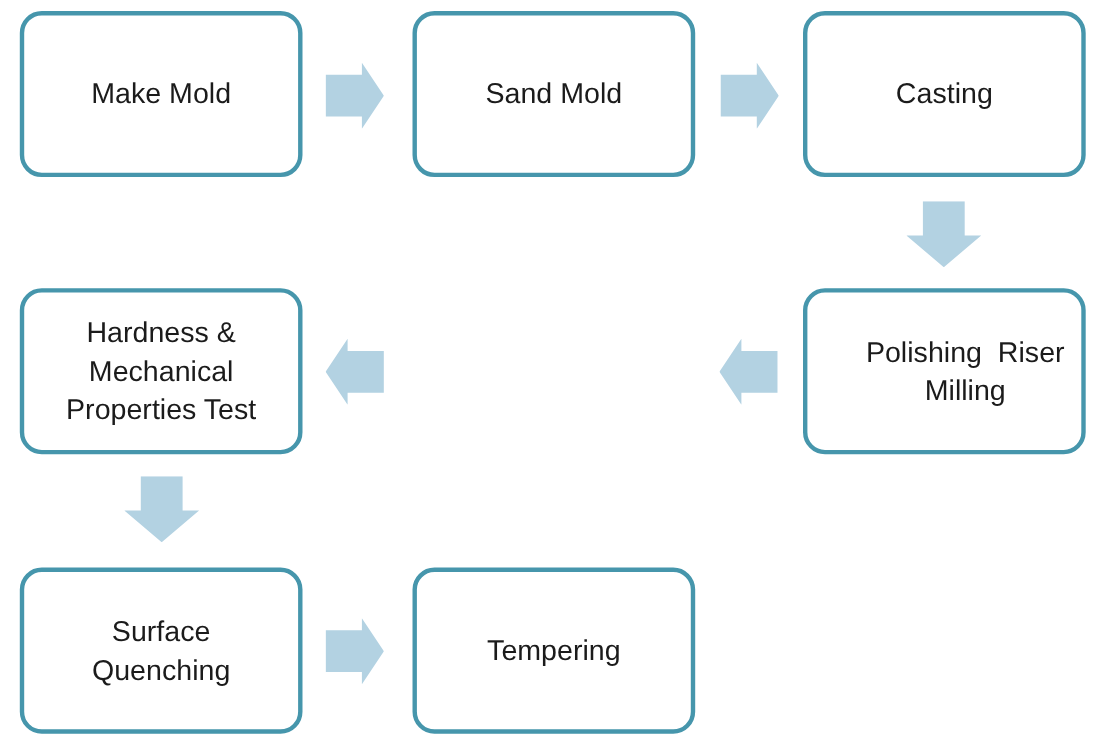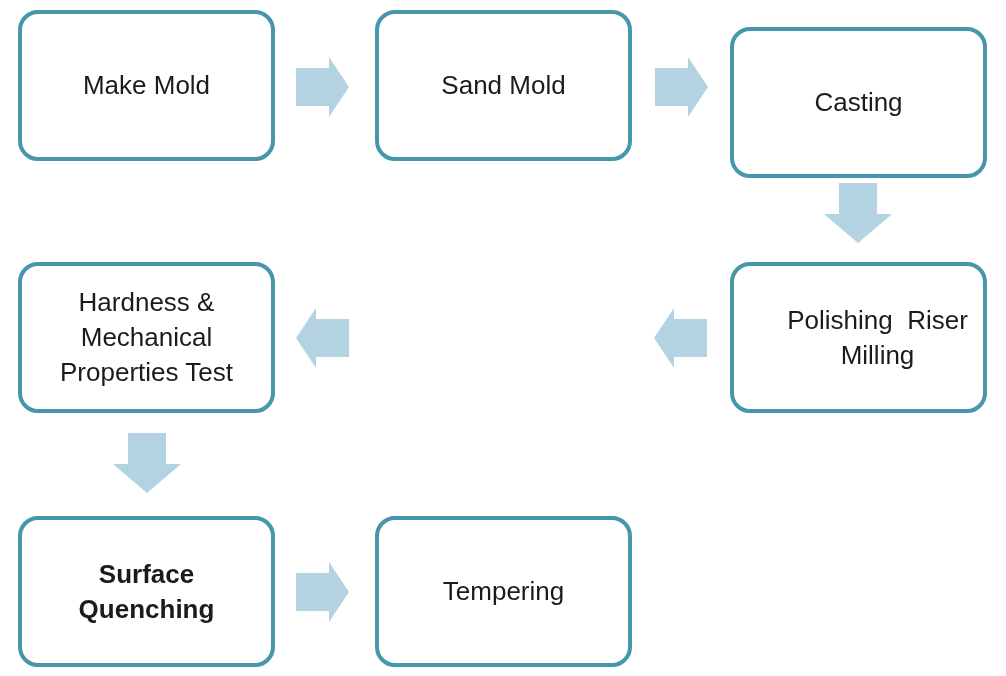--- a/index.html
+++ b/index.html
@@ -36,25 +36,25 @@
     line-height:35px;
     color:var(--text);
     white-space:pre-wrap;
     padding:0 12px;
   }
   .arrow{position:absolute;display:block;}
   .arrow polygon{fill:var(--arrow-fill);}
   
   .n0{left:18px;  top:10px;}
   .n1{left:375px; top:10px;}
-  .n2{left:730px; top:27px;}
+  .n2{left:730px; top:10px;}
   .n3{left:730px; top:262px;padding-left:38px;}
   .n4{left:375px; top:262px;}
   .n5{left:18px;  top:262px;}
-  .n6{left:18px;  top:516px;font-weight:bold;}
+  .n6{left:18px;  top:516px;}
   .n7{left:375px; top:516px;}
   
   .a0{left:296px; top:57px;}
   .a1{left:655px; top:57px;}
   .a2{left:824px; top:183px;}
   .a3{left:654px; top:308px;}
   .a4{left:296px; top:308px;}
   .a5{left:113px; top:433px;}
   .a6{left:296px; top:562px;}
 </style>

